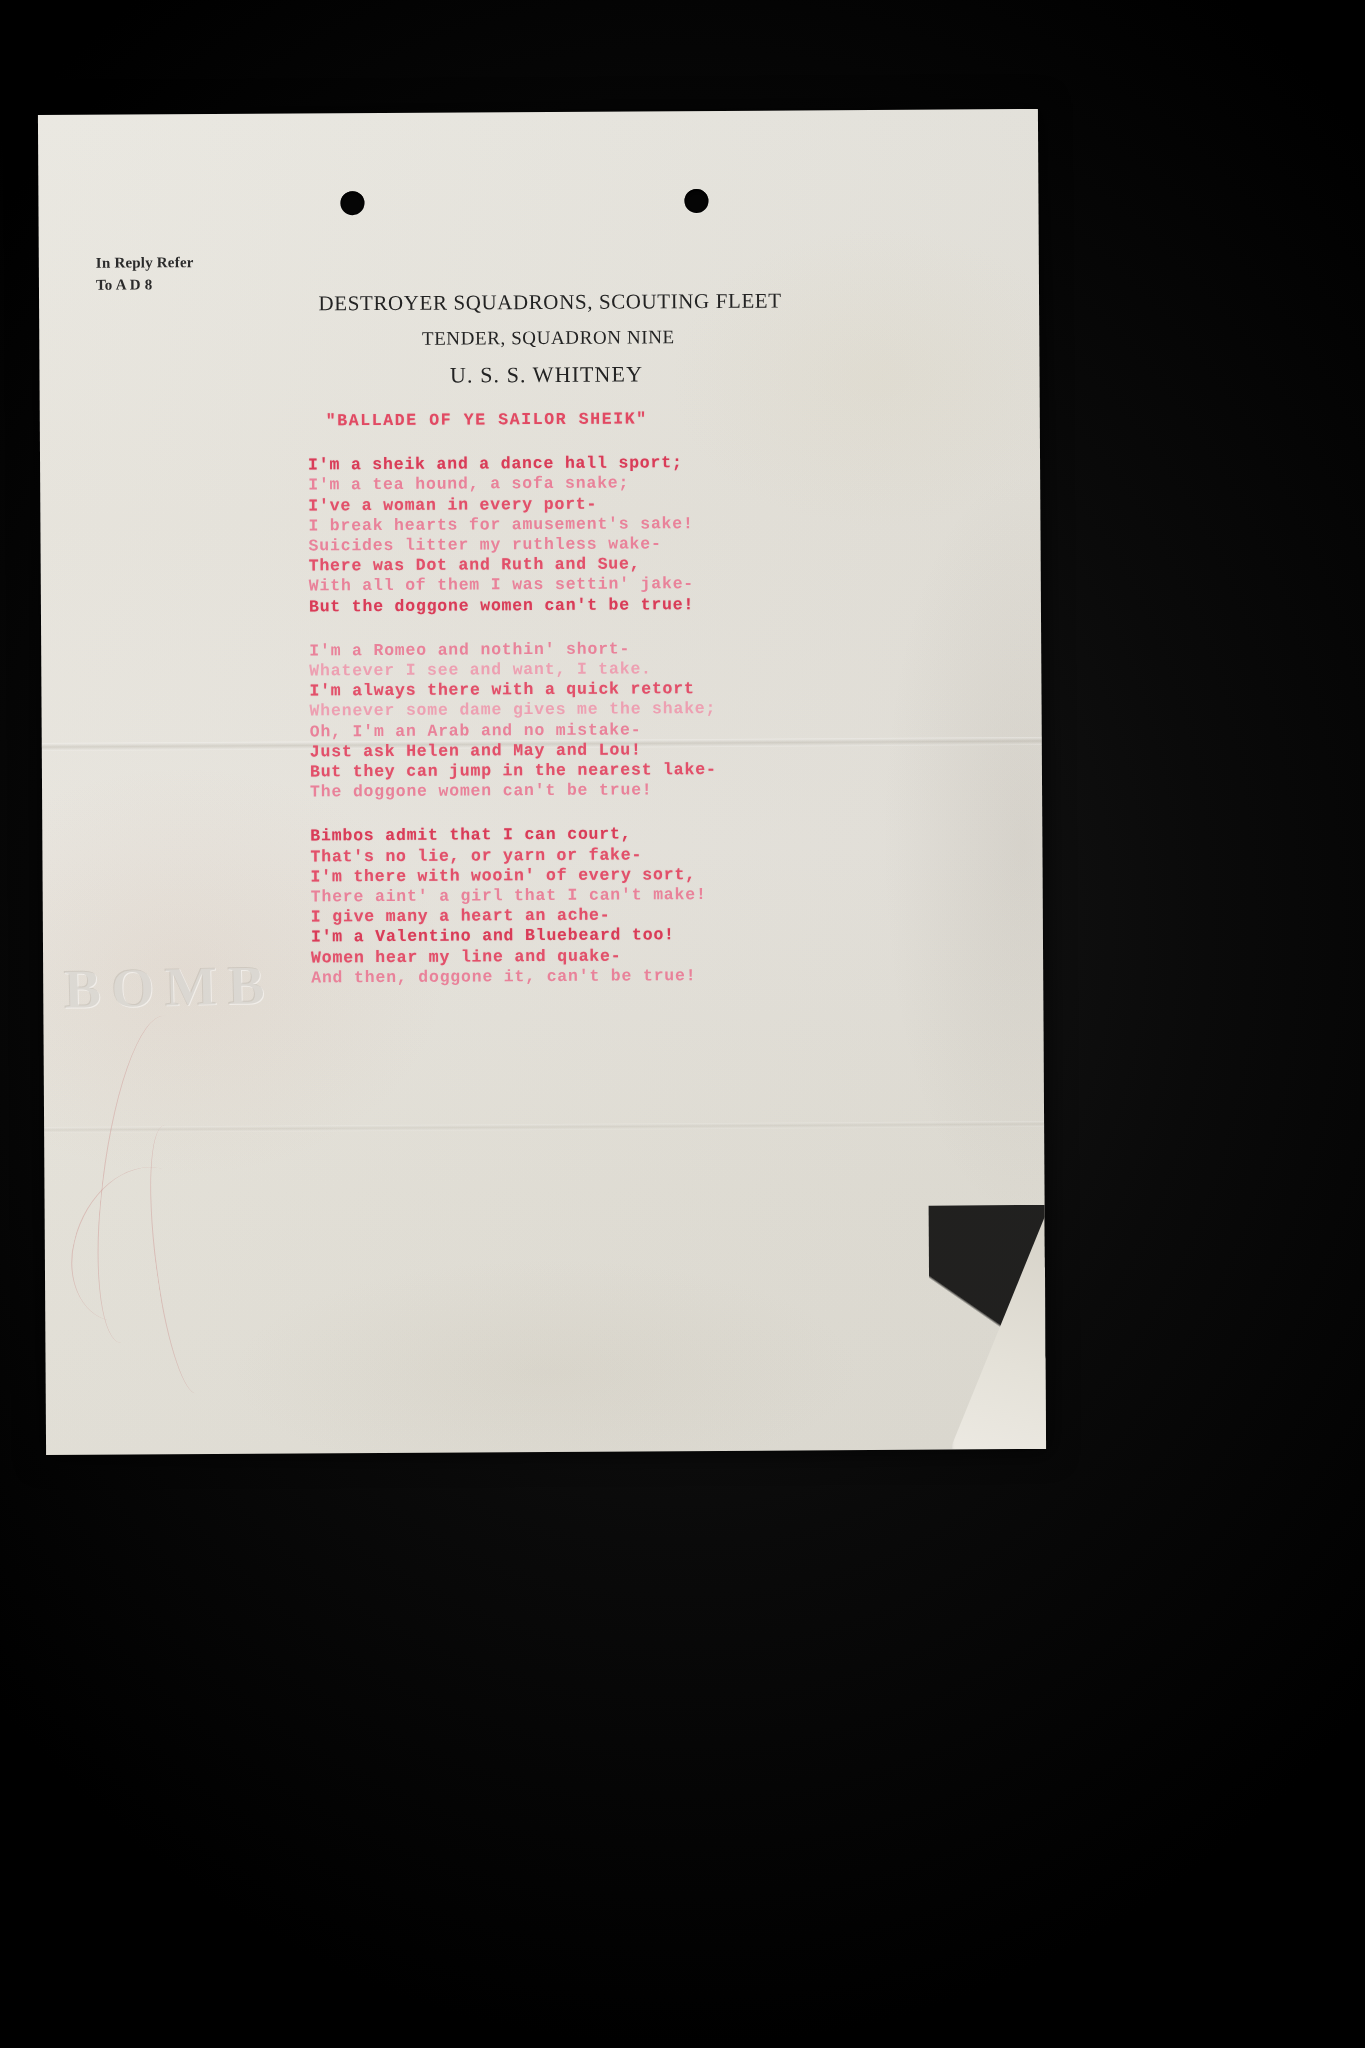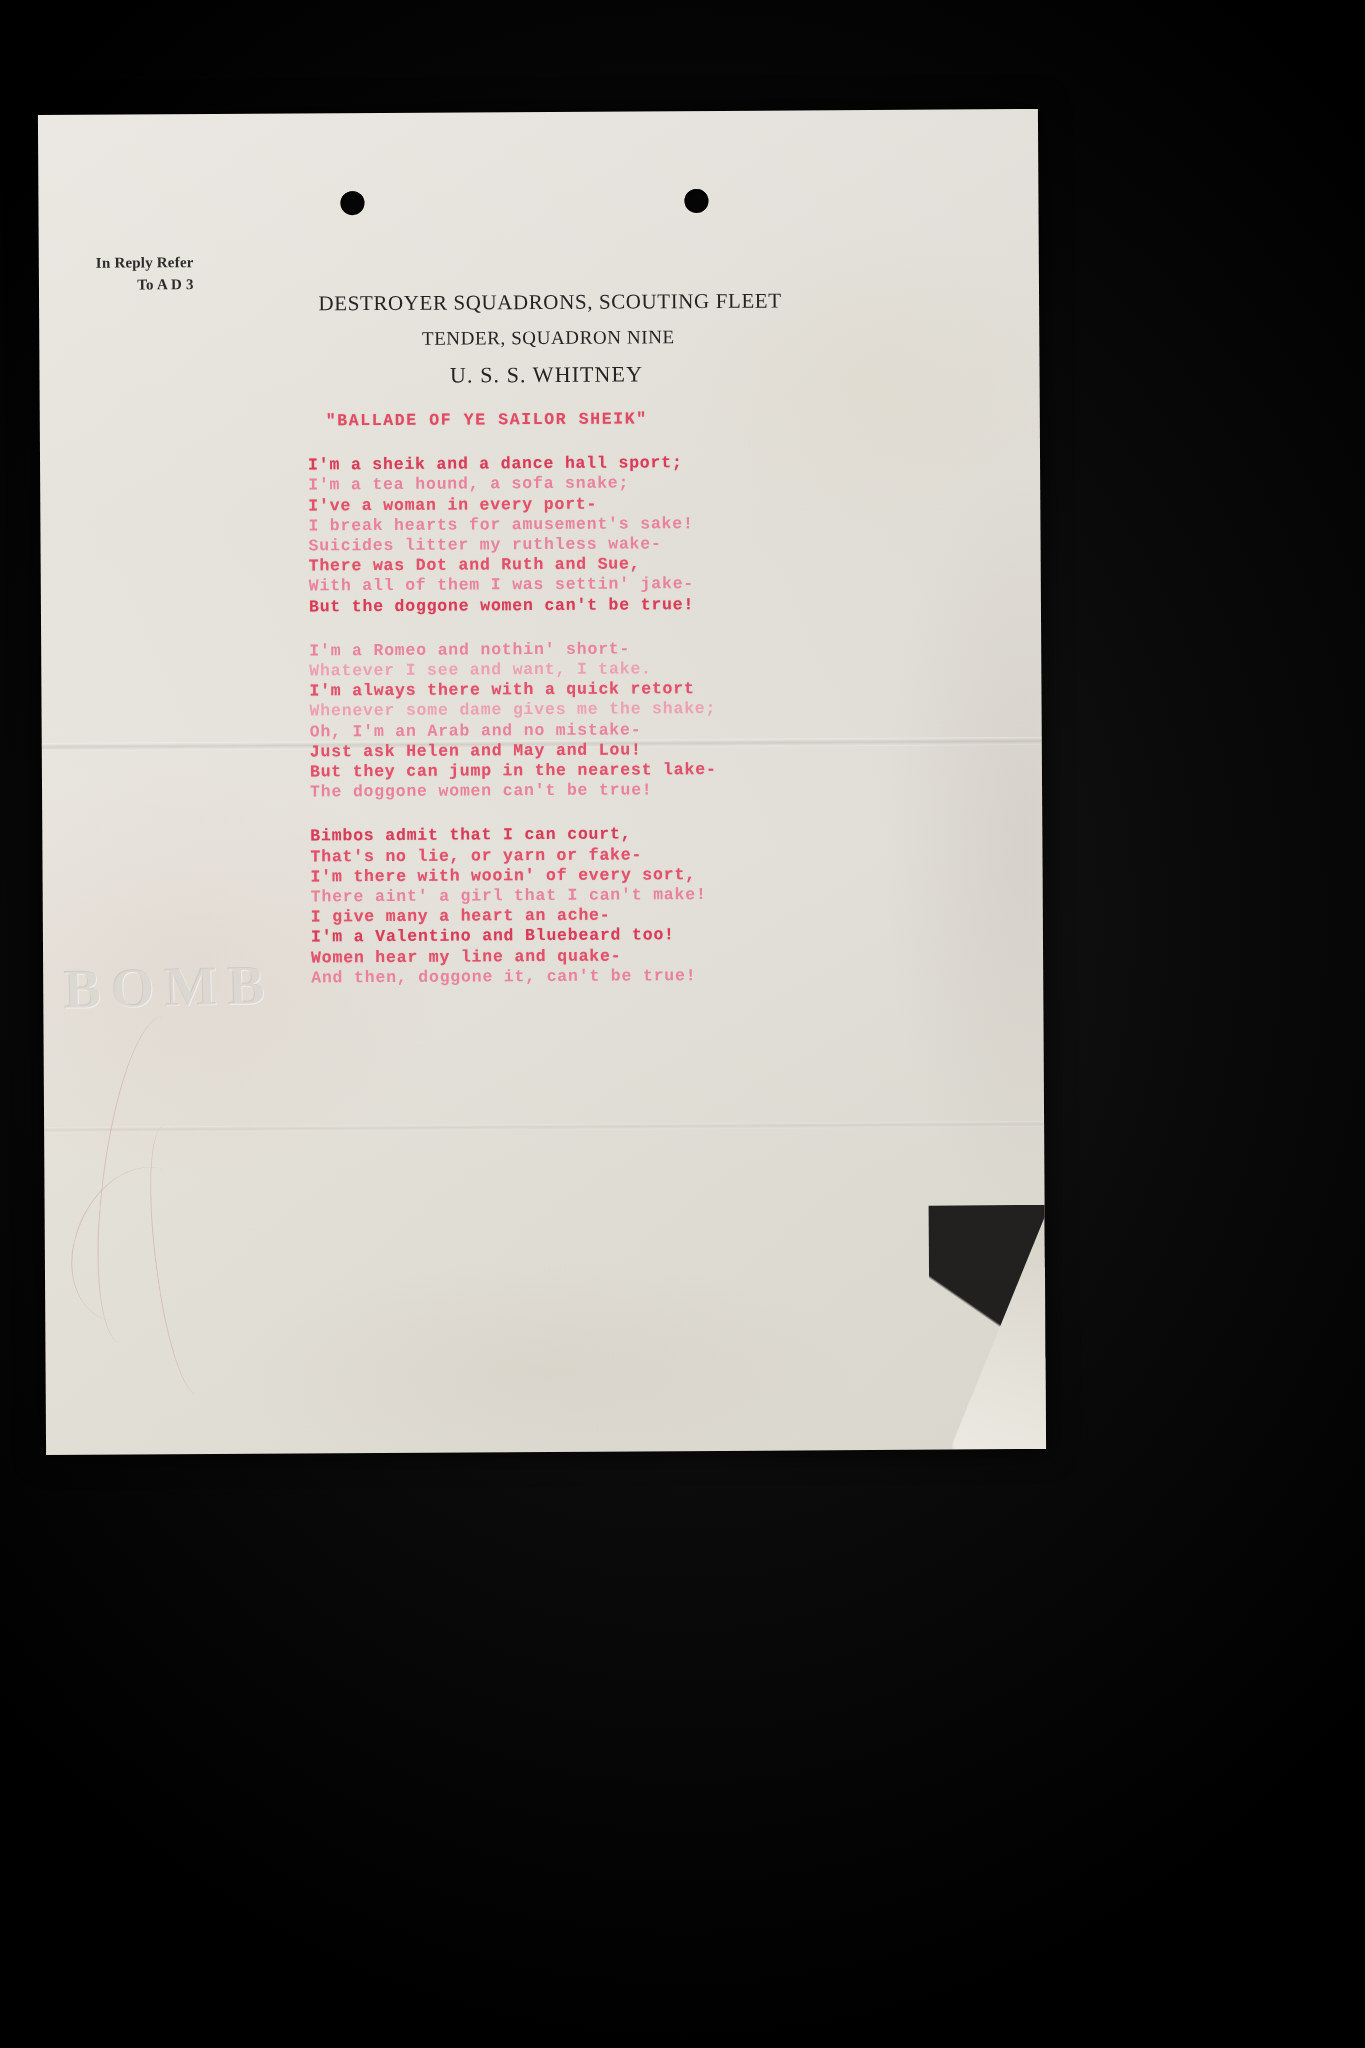--- a/index.html
+++ b/index.html
@@ -128,21 +128,20 @@
   #reply-refer {
     position: absolute;
     left: 57px;
     top: 138px;
     font-family: "Liberation Serif", serif;
     font-size: 15px;
     font-weight: 700;
     color: #2b2b2b;
     line-height: 1.45;
     letter-spacing: 0.2px;
-    text-align: right;
   }
 
   #letterhead {
     position: absolute;
     left: 0;
     right: 0;
     top: 178px;
     text-align: center;
     color: #232323;
     font-family: "Liberation Serif", serif;
@@ -200,21 +199,21 @@
 <div id="sheet">
 
   <div class="fold" id="fold-mid"></div>
   <div class="fold" id="fold-low"></div>
 
   <div class="punch" id="punch-left"></div>
   <div class="punch" id="punch-right"></div>
 
   <div id="reply-refer">
     <div>In Reply Refer</div>
-    <div>To A D 3</div>
+    <div>To A D 8</div>
   </div>
 
   <div id="letterhead">
     <div class="l1">DESTROYER SQUADRONS, SCOUTING FLEET</div>
     <div class="l2">TENDER, SQUADRON NINE</div>
     <div class="l3">U. S. S. WHITNEY</div>
   </div>
 
   <div id="poem">
     <div class="title">"BALLADE OF YE SAILOR SHEIK"</div>

